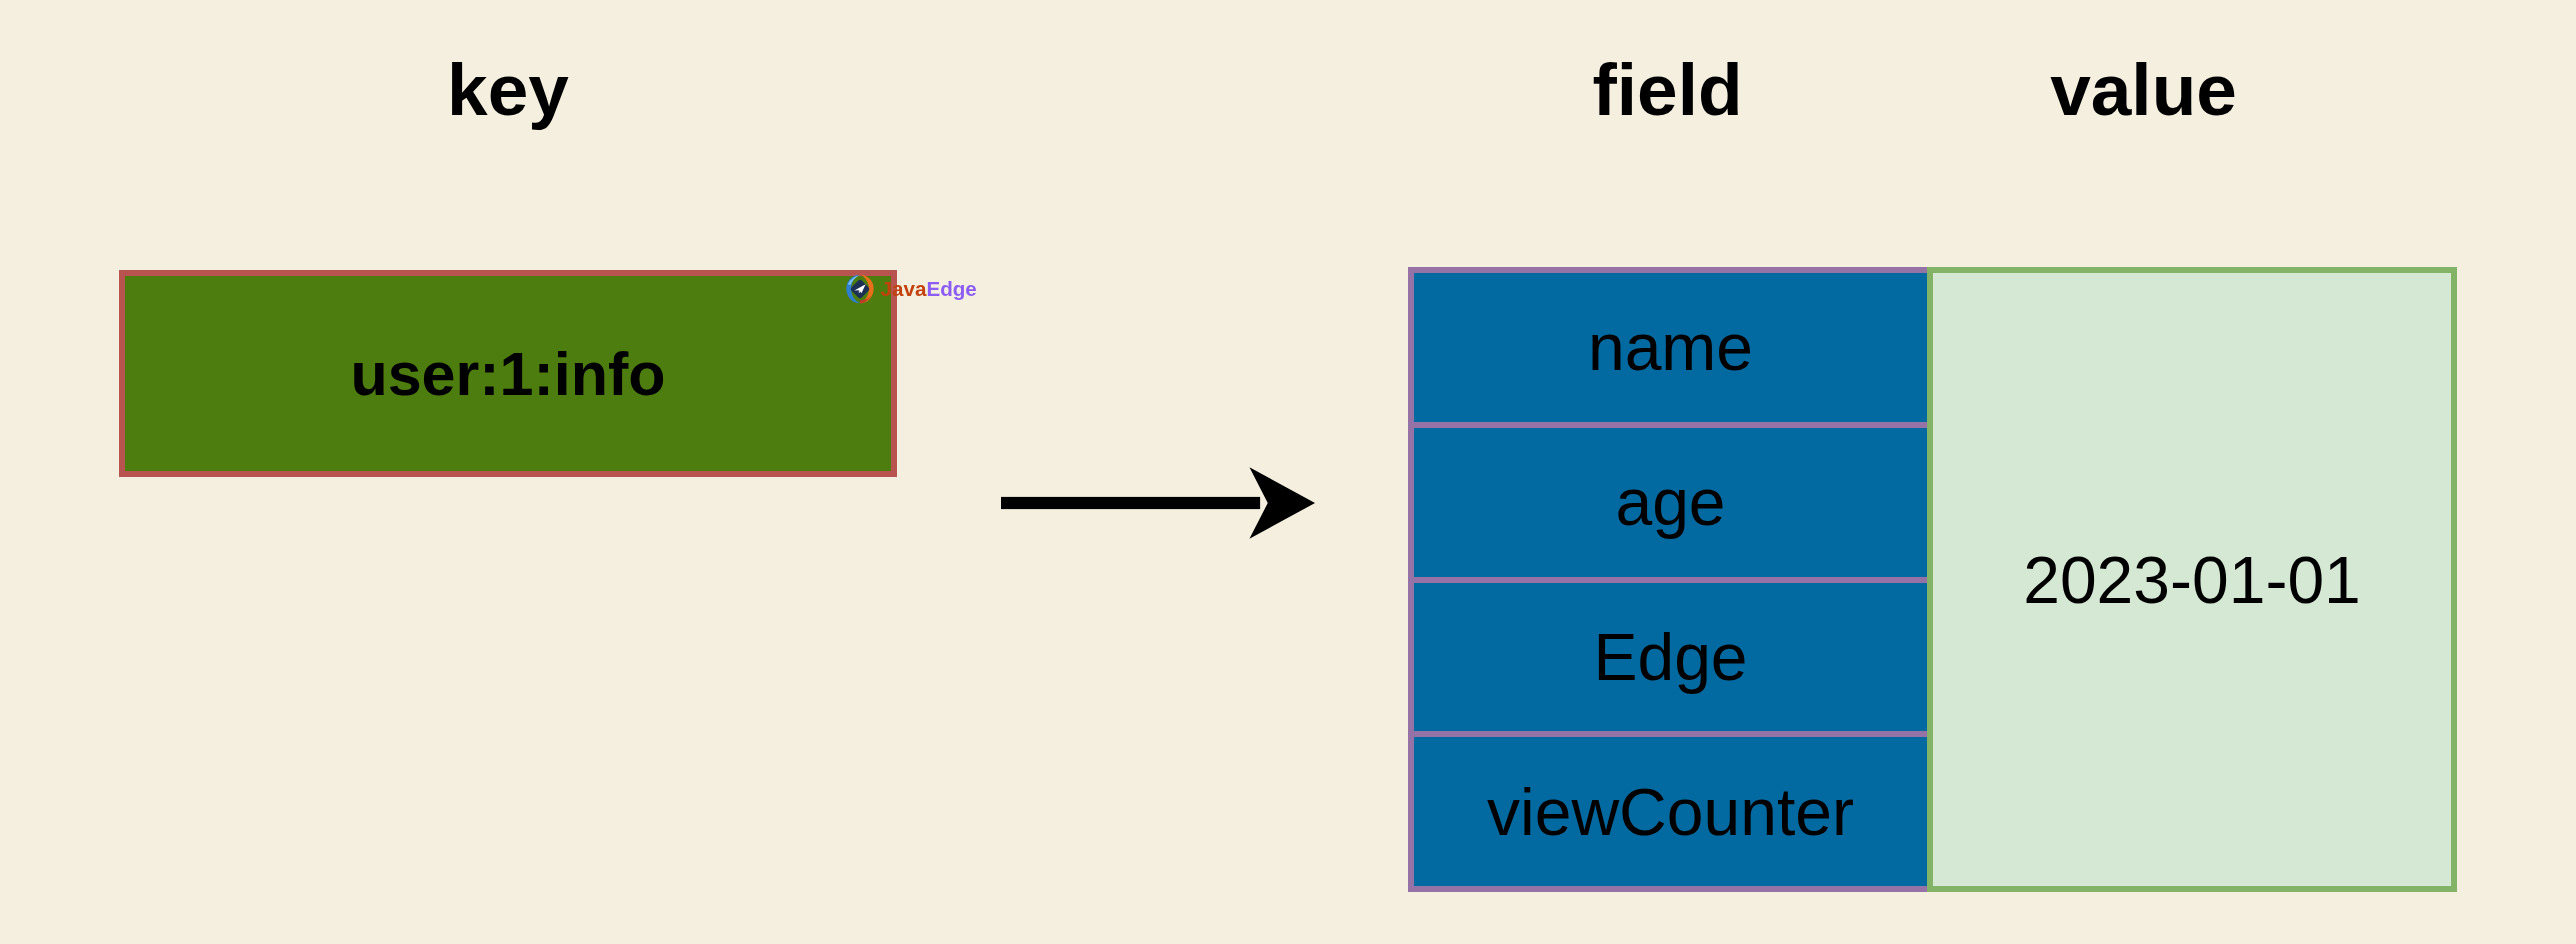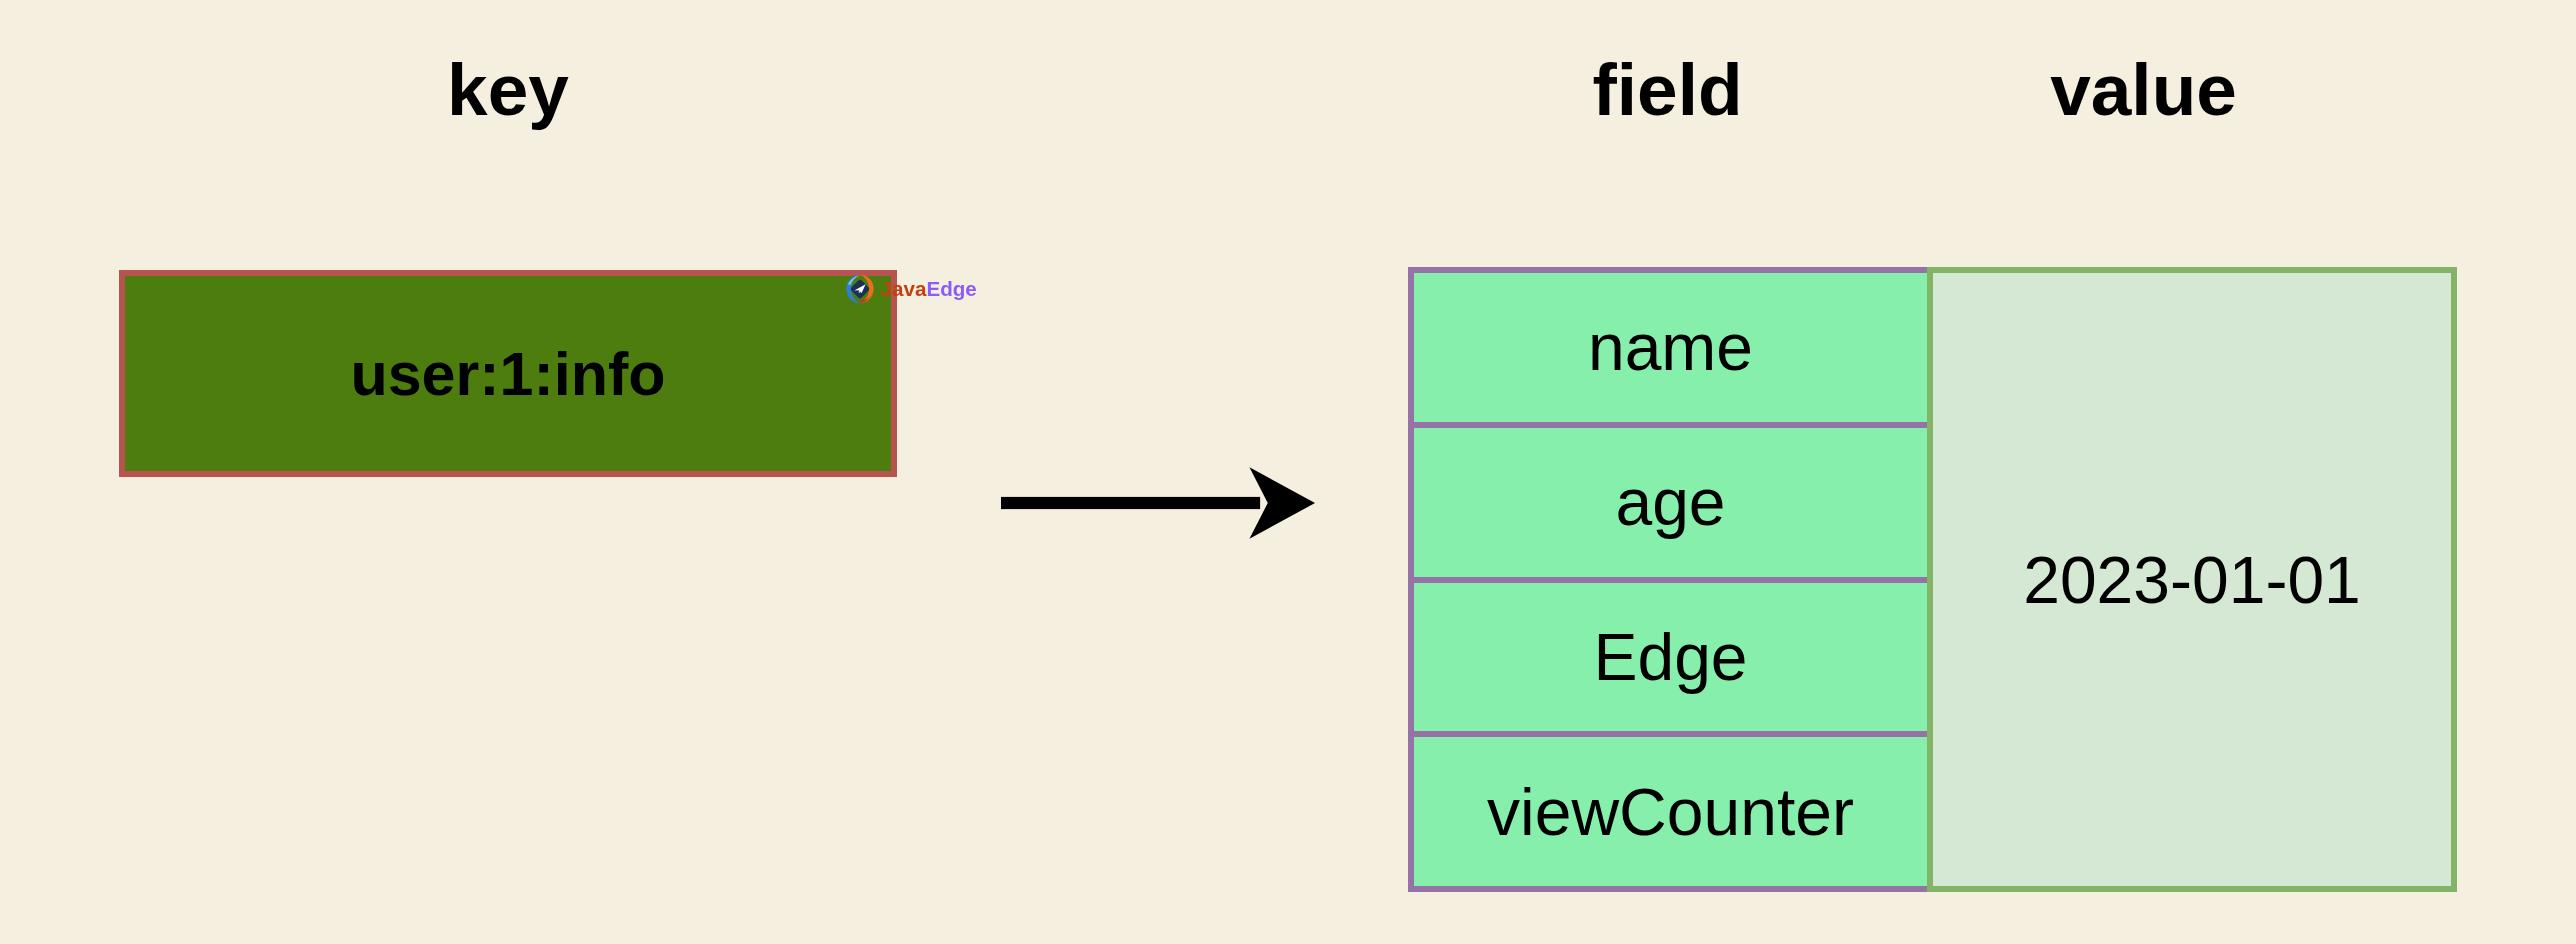--- a/index.html
+++ b/index.html
@@ -44,21 +44,21 @@
 
   .flow-arrow { position: absolute; left: 1001px; top: 461px; }
 
   .hash-col {
     position: absolute; top: 267px; height: 625px;
     box-sizing: border-box;
     display: flex; flex-direction: column;
   }
   .field-col {
     left: 1408px; width: 519px;
-    background: #86efac;
+    background: #0369a1;
     border: 6.1px solid #9673a6;
     border-right: none;
   }
   .value-col {
     left: 1927px; width: 530px;
     background: #d5e8d4;
     border: 6.1px solid #82b366;
   }
   .cell {
     flex: 1 1 0;

